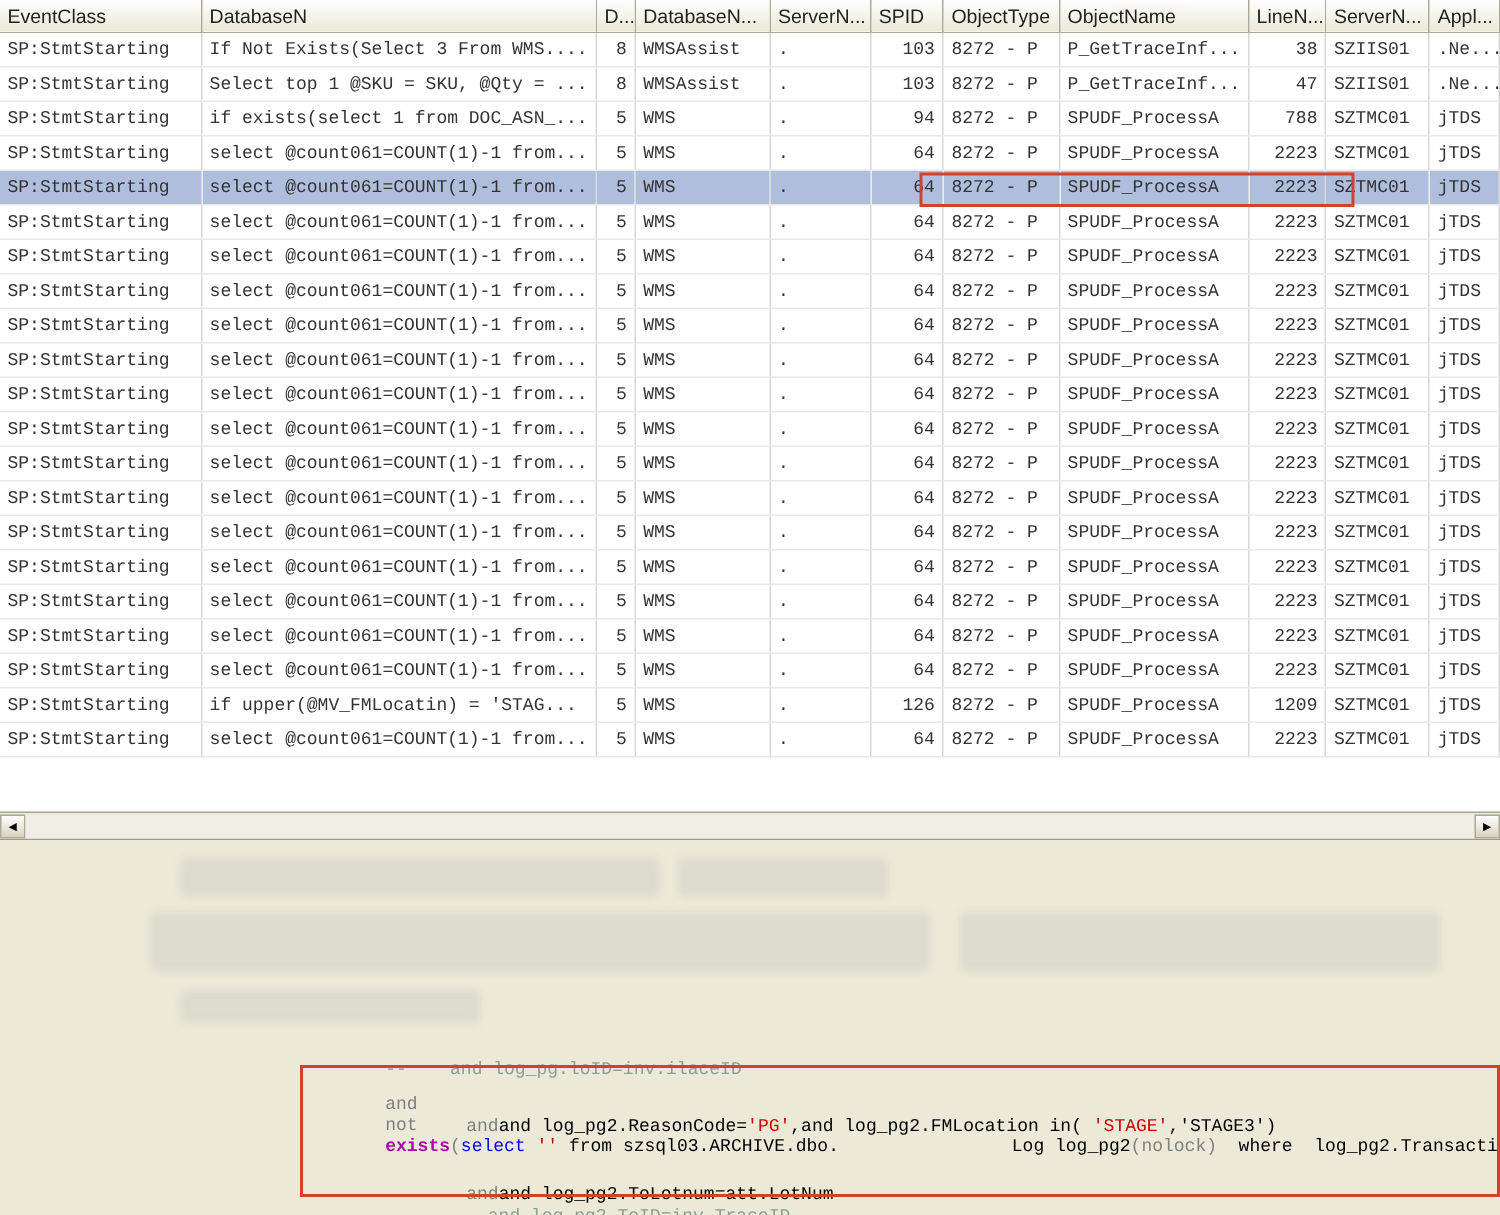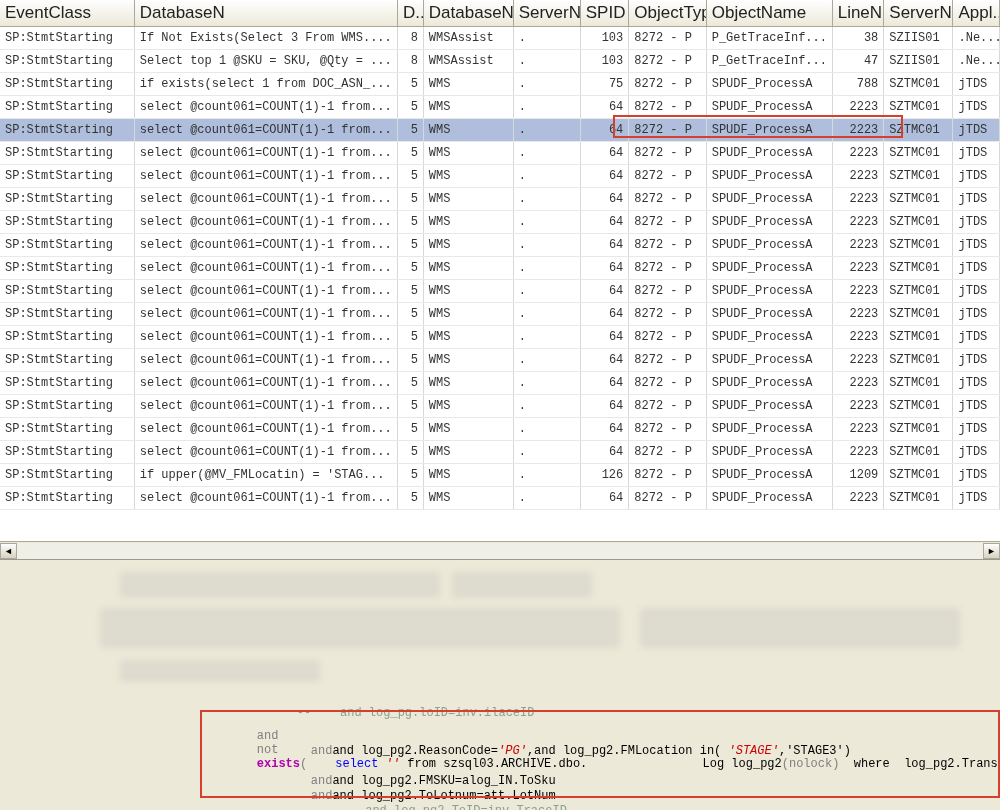--- a/index.html
+++ b/index.html
@@ -30,21 +30,21 @@
     font-size: 12px;
   }
   table.trace-grid th {
     background: #ece9d8;
     border-right: 1px solid #aca899;
     border-bottom: 1px solid #aca899;
     padding: 3px 5px;
     font-weight: normal;
     text-align: left;
     font-family: "Tahoma", sans-serif;
-    font-size: 17px;
+    font-size: 13px;
     white-space: nowrap;
     overflow: hidden;
     height: 20px;
     position: relative;
     background: linear-gradient(#fefefe, #ece9d8);
     color: #222;
   }
   table.trace-grid td {
     border-right: 1px solid #d8d8d8;
     border-bottom: 1px solid #e8e8e8;
@@ -95,25 +95,25 @@
     filter: blur(3px);
     border-radius: 4px;
   }
   .sql-text {
     font-family: "Courier New", monospace;
     font-size: 12px;
     white-space: pre;
     position: absolute;
     color: #000;
   }
-  .kw-blue { color: #0000ff; margin-left: 28px; }
+  .kw-blue { color: #0000ff; }
   .kw-gray { color: #808080; }
-  .kw-red  { color: #c00; font-style: italic; }
+  .kw-red  { color: #c00; }
   .kw-func { color: #b000b0; font-weight: bold; }
-  .comment-gray { color: #8aa090; margin-left: 40px; }
+  .comment-gray { color: #8aa090; }
 </style>
 </head>
 <body>
 
 <div class="top-pane">
   <table class="trace-grid">
     <colgroup id="cg">
         <col style="width: 130px;">
         <col style="width: 255px;">
         <col style="width: 25px;">
@@ -167,21 +167,21 @@
           <td class="num">47</td>
           <td>SZIIS01</td>
           <td>.Ne...</td>
         </tr>
         <tr>
           <td>SP:StmtStarting</td>
           <td>if exists(select 1 from DOC_ASN_...</td>
           <td class="num">5</td>
           <td>WMS</td>
           <td>.</td>
-          <td class="num">75</td>
+          <td class="num">94</td>
           <td>8272 - P</td>
           <td>SPUDF_ProcessA</td>
           <td class="num">788</td>
           <td>SZTMC01</td>
           <td>jTDS</td>
         </tr>
         <tr>
           <td>SP:StmtStarting</td>
           <td>select @count061=COUNT(1)-1 from...</td>
           <td class="num">5</td>
@@ -442,23 +442,20 @@
   <div class="red-box" style="top:150px; left:200px; width:800px; height:88px;"></div>
 
   <div class="sql-text" style="top:155px; left:228px;">
     <span class="kw-gray">and</span>&nbsp;
     <span class="kw-gray">not</span>&nbsp;
     <span class="kw-func">exists</span><span class="kw-gray">(</span><span class="kw-blue">select</span>&nbsp;<span class="kw-red">''</span><span> from szsql03.ARCHIVE.dbo.</span><span>                </span><span>Log log_pg2</span><span class="kw-gray">(nolock)</span><span>  where  log_pg2.Transactio</span>
   </div>
   <div class="sql-text" style="top:170px; left:282px;">
     <span class="kw-gray">and</span><span>and log_pg2.ReasonCode=</span><span class="kw-red">'PG'</span><span>,and log_pg2.FMLocation in( </span><span class="kw-red">'STAGE'</span><span>,'STAGE3')</span>
   </div>
-  <div class="sql-text" style="top:200px; left:282px;">
-    <span class="kw-gray">and</span><span>and log_pg2.FMSKU=alog_IN.ToSku</span>
-  </div>
   <div class="sql-text" style="top:215px; left:282px;">
     <span class="kw-gray">and</span><span>and log_pg2.ToLotnum=att.LotNum</span>
   </div>
   <div class="sql-text" style="top:230px; left:282px;">
     <span class="comment-gray">--and log_pg2.ToID=inv.TraceID</span>
   </div>
   <div class="sql-text" style="top:243px; left:262px;">
     
   </div>
 

